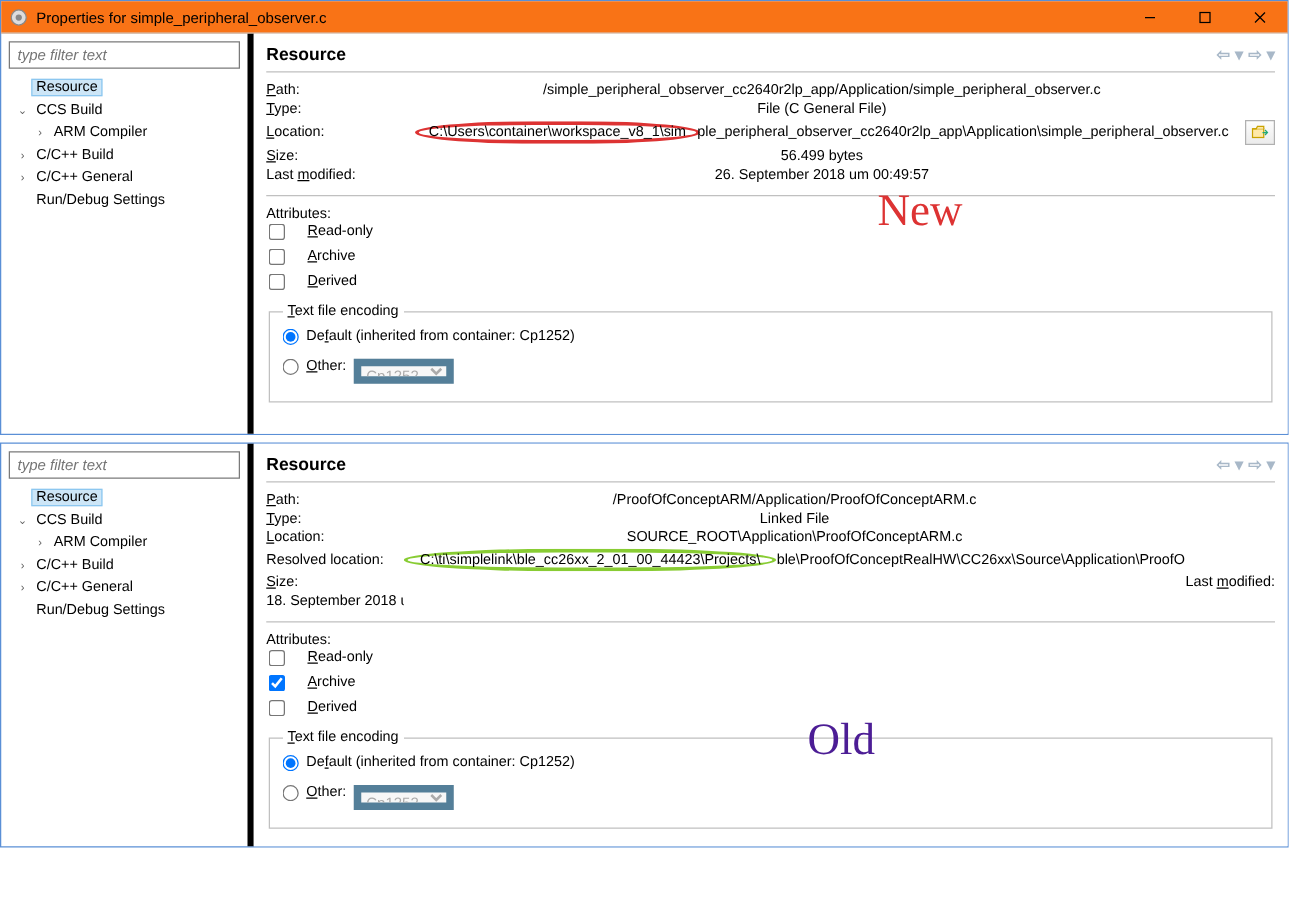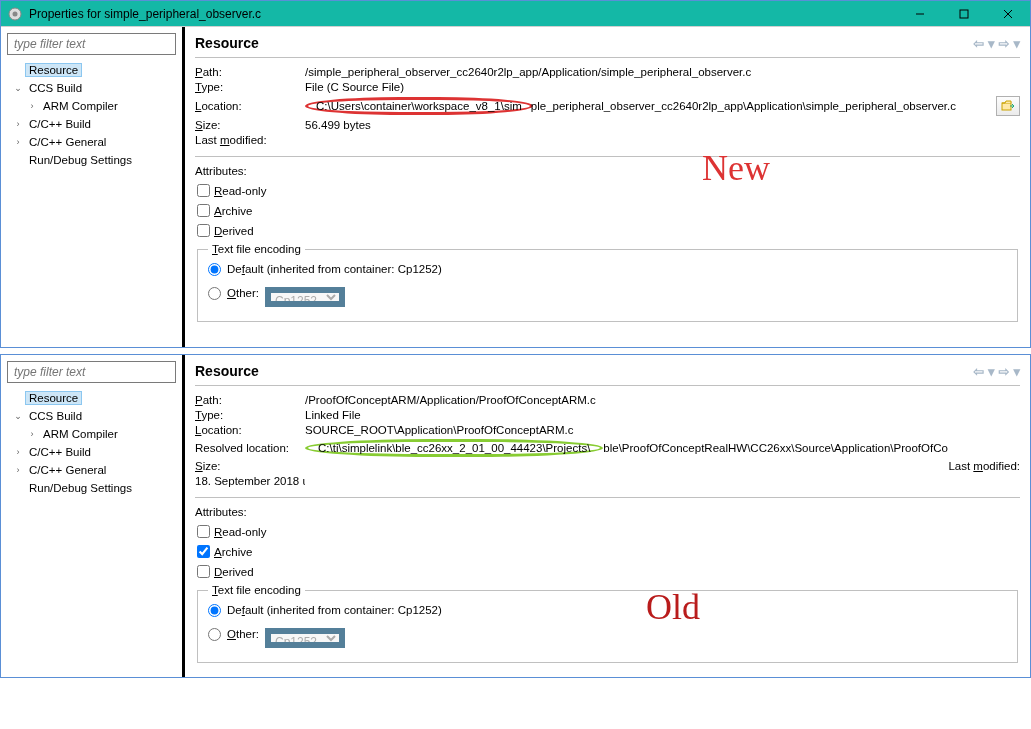--- a/index.html
+++ b/index.html
@@ -13,43 +13,43 @@
   }
   .window {
     border: 1px solid #5a8fd6;
     margin-bottom: 6px;
     background: #fff;
   }
   .titlebar {
     display: flex;
     align-items: center;
     height: 26px;
-    background: #14b8a6;
+    background: #f97316;
     border-bottom: 1px solid #d0d0d0;
     padding: 0 0 0 6px;
   }
   .titlebar .icon-app {
     width: 16px; height: 16px;
     margin-right: 6px;
     display:flex; align-items:center; justify-content:center;
   }
   .titlebar .title { flex: 1; font-size: 12px; }
   .winbtns { display:flex; height:100%; }
   .winbtn {
     width: 44px; height:100%;
     display:flex; align-items:center; justify-content:center;
     color:#333;
   }
   .content {
     display: flex;
     min-height: 320px;
   }
   .sidebar {
-    width: 184px;
-    border-right: 3px solid #000000;
+    width: 202px;
+    border-right: 5px solid #000000;
     padding: 6px;
   }
   .filterbox {
     width: 100%;
     height: 22px;
     border: 1px solid #7a7a7a;
     padding: 2px 6px;
     font-size: 12px;
     font-style: italic;
     color: #777;
@@ -88,31 +88,31 @@
   }
   .navarrows span { font-size: 13px; }
   .propgrid {
     display: grid;
     grid-template-columns: 110px 1fr auto;
     row-gap: 3px;
     align-items: center;
     margin-bottom: 10px;
   }
   .propgrid .k { white-space:nowrap; }
-  .propgrid .v { white-space:nowrap; overflow:hidden; text-overflow:clip; }
+  .propgrid .v { white-space:nowrap; overflow:hidden; text-overflow:clip;text-align:center; }
   .underline { text-decoration: underline; }
   .iconbtn {
     width: 24px; height: 20px;
     border: 1px solid #b0b0b0;
     background: linear-gradient(#fdfdfd,#ebebeb);
     display:flex; align-items:center; justify-content:center;
     margin-left:4px;
   }
   .divider { border-top:1px solid #c0c0c0; margin:8px 0; }
-  .chkrow { display:flex; align-items:flex-end; height:18px; gap:4px; margin:2px 0 2px 2px; }
+  .chkrow { display:flex; align-items:flex-start; height:18px; gap:18px; margin:2px 0 2px 2px; }
   .chkrow input { margin:0; }
   fieldset {
     border:1px solid #c0c0c0;
     padding:6px 10px 10px 10px;
     margin-top:6px;
   }
   fieldset legend { padding:0 4px; }
   .radiorow { display:flex; align-items:flex-start; gap:6px; height:22px; margin:2px 0; }
   .radiorow input[type=radio]{ margin:0; }
   select.enc {
@@ -121,21 +121,21 @@
   }
   select.enc:disabled { color:#888; background:#f4f4f4; }
 
   .annot {
     position:absolute;
     font-family: "Segoe Script","Comic Sans MS",cursive;
     font-size: 36px;
     pointer-events: none;
   }
   .annot.new { color:#d33; top:120px; right:260px; }
-  .annot.old { color:#b91c1c; top:215px; right:330px;margin-top:16px; }
+  .annot.old { color:#4c1d95; top:215px; right:330px; }
 
   .circled-red {
     display:inline-block;
     border: 3px solid #d33;
     border-radius: 50% / 60%;
     padding: 0 8px;
     margin-right:-2px;
   }
   .circled-green {
     display:inline-block;
@@ -205,35 +205,36 @@
               <span>⇨</span>
               <span>▾</span>
             </div>
           </div>
           <div class="annot new">New</div>
           <div class="propgrid">
             <div class="k"><span class="underline">P</span>ath:</div>
             <div class="v">/simple_peripheral_observer_cc2640r2lp_app/Application/simple_peripheral_observer.c</div>
             <div></div>
             <div class="k"><span class="underline">T</span>ype:</div>
-            <div class="v">File  (C Source File)</div>
+            <div class="v">File  (C General File)</div>
             <div></div>
             <div class="k"><span class="underline">L</span>ocation:</div>
             <div class="v"><span class="circled-red">C:\Users\container\workspace_v8_1\sim</span>ple_peripheral_observer_cc2640r2lp_app\Application\simple_peripheral_observer.c</div>
             <div class="iconbtn">
               <svg width="14" height="12" viewBox="0 0 14 12">
                 <rect x="1" y="3" width="9" height="7" fill="#ffe9a8" stroke="#c9a200"></rect>
                 <path d="M1 3 L4 3 L5 1 L10 1 L10 3" fill="#ffe9a8" stroke="#c9a200"></path>
                 <path d="M9 6 L13 6 M11 4 L13 6 L11 8" fill="none" stroke="#2a7"></path>
               </svg>
             </div>
             <div class="k"><span class="underline">S</span>ize:</div>
             <div class="v">56.499  bytes</div>
             <div></div>
             <div class="k">Last <span class="underline">m</span>odified:</div>
+            <div class="v">26. September 2018 um 00:49:57</div>
             <div></div>
           </div>
           <div class="divider"></div>
           <div style="font-weight:normal; margin-bottom:2px;">Attributes:</div>
           <label class="chkrow">
             <input type="checkbox" style="">
             <span><span class="underline">R</span>ead-only</span>
           </label>
           <label class="chkrow">
             <input type="checkbox" style="">

